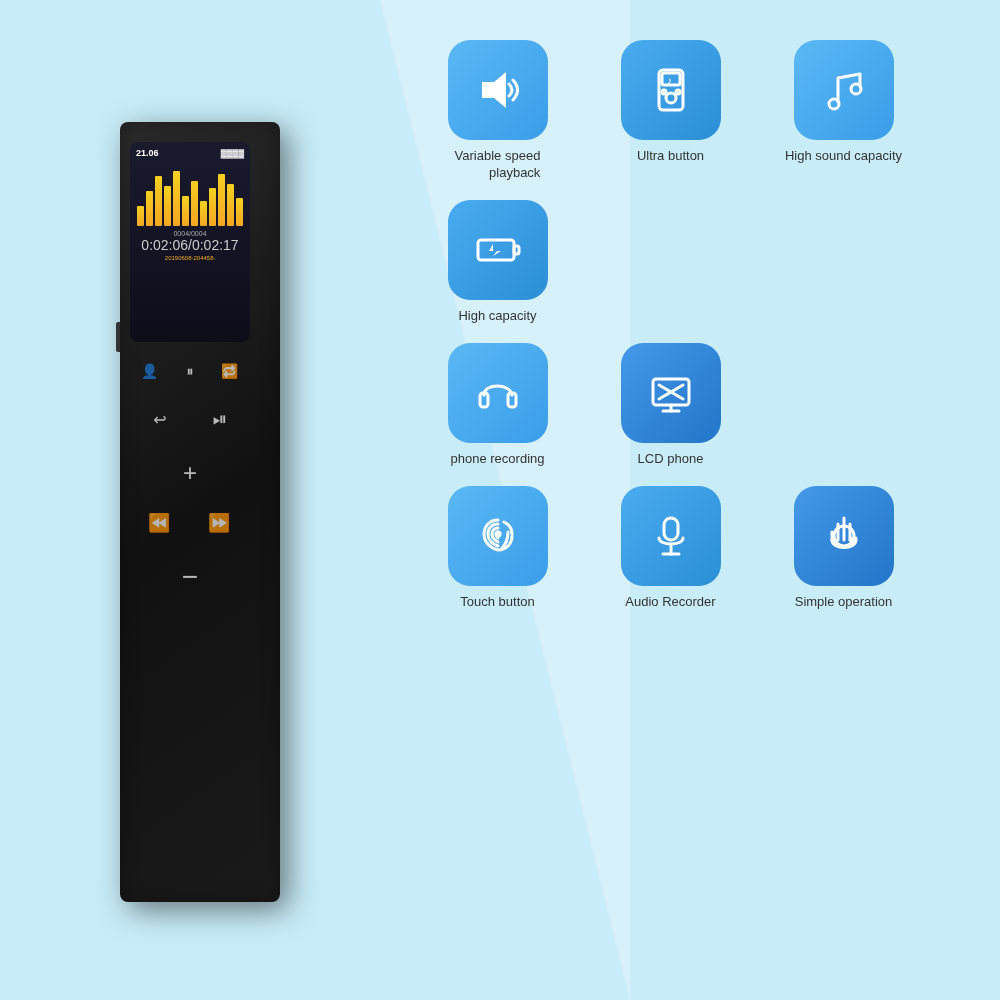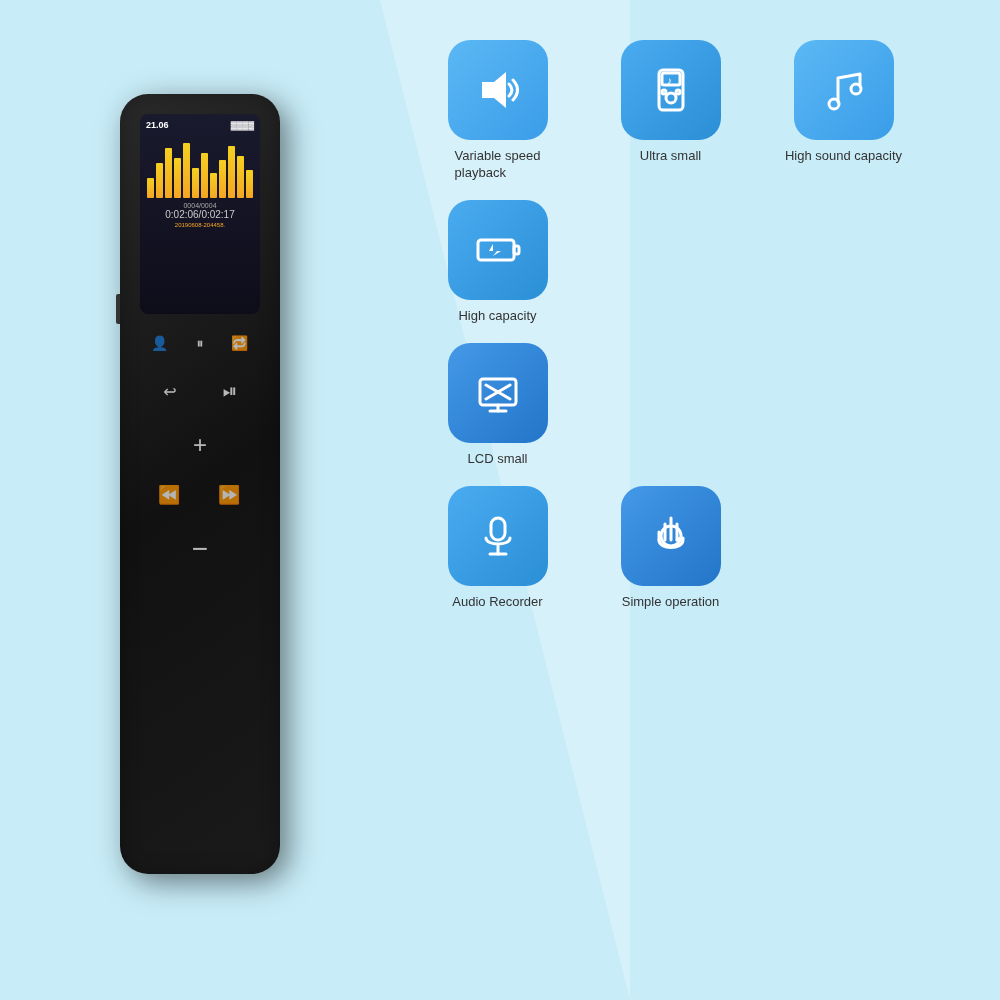--- a/index.html
+++ b/index.html
@@ -32,27 +32,27 @@
       top: 30px;
       width: 320px;
       height: 940px;
       z-index: 10;
     }
 
     .device {
       position: relative;
       width: 160px;
       height: 780px;
-      margin: 64px auto 0;
+      margin: 92px auto 0;
       background: linear-gradient(145deg, #2a2a2a, #111, #1a1a1a);
-      border-radius: 28px;
+      border-radius: 8px;
       box-shadow: 8px 8px 30px rgba(0,0,0,0.5), -2px -2px 10px rgba(255,255,255,0.1), inset 0 0 20px rgba(0,0,0,0.3);
       display: flex;
       flex-direction: column;
-      align-items: center;
+      align-items: flex-start;
       padding: 20px 10px;
     }
 
     
     .device-screen {
       width: 120px;
       height: 200px;
       background: #0a0a0a;
       border-radius: 8px;
       overflow: hidden;
@@ -95,21 +95,21 @@
       background: linear-gradient(to top, #f5a623, #f5d020);
       border-radius: 1px;
     }
     .screen-track {
       color: #aaa;
       font-size: 7px;
       text-align: center;
     }
     .screen-time-display {
       color: #ccc;
-      font-size: 10px;
+      font-size: 14px;
       text-align: center;
     }
     .screen-filename {
       color: #f5a623;
       font-size: 6px;
       text-align: center;
       margin-top: 2px;
     }
 
     
@@ -213,21 +213,21 @@
     }
     .feature-icon-box.blue-mid {
       background: linear-gradient(135deg, #4aabf0, #2b8fd6);
     }
     .feature-icon-box.blue-dark {
       background: linear-gradient(135deg, #4599e8, #2275c8);
     }
     .feature-label {
       font-size: 13px;
       color: #333;
-      text-align: left;
+      text-align: right;
       line-height: 1.3;
     }
 
     
     .icon-svg {
       width: 52px;
       height: 52px;
     }
     .icon-svg path, .icon-svg circle, .icon-svg rect, .icon-svg polyline, .icon-svg line {
       fill: none;
@@ -322,21 +322,21 @@
           <rect x="17" y="9" width="18" height="12" rx="2" fill="#4aabf0" stroke="none"></rect>
 
           <text x="22" y="20" font-size="10" fill="white" font-family="Arial">♪</text>
 
           <circle cx="26" cy="34" r="5" fill="#4aabf0" stroke="none"></circle>
 
           <circle cx="19" cy="28" r="2" fill="#4aabf0" stroke="none"></circle>
           <circle cx="33" cy="28" r="2" fill="#4aabf0" stroke="none"></circle>
         </svg>
       </div>
-      <span class="feature-label">Ultra small</span>
+      <span class="feature-label">Ultra button</span>
     </div>
 
     <div class="feature-item">
       <div class="feature-icon-box blue-light">
         <svg class="icon-svg" viewBox="0 0 52 52">
 
           <path d="M20,38 L20,14 L42,10 L42,22" fill="none" stroke="white" stroke-width="3.5" stroke-linecap="round"></path>
           <circle cx="16" cy="40" r="5" fill="white" stroke="none"></circle>
           <circle cx="38" cy="25" r="5" fill="white" stroke="none"></circle>
         </svg>
@@ -357,40 +357,70 @@
           <polygon points="21,20 17,27 25,27 21,32 29,27 21,27" fill="white" stroke="none"></polygon>
         </svg>
       </div>
       <span class="feature-label">High capacity</span>
     </div>
 
 
   </div>
 
   <div class="features-row">
+    <div class="feature-item">
+      <div class="feature-icon-box blue-light">
+        <svg class="icon-svg" viewBox="0 0 52 52">
+
+          <path d="M12,28 C12,16 38,16 40,28" fill="none" stroke="white" stroke-width="3.5" stroke-linecap="round"></path>
+
+          <rect x="8" y="26" width="8" height="14" rx="3" fill="white" stroke="none"></rect>
+
+          <rect x="36" y="26" width="8" height="14" rx="3" fill="white" stroke="none"></rect>
+        </svg>
+      </div>
+      <span class="feature-label">phone recording</span>
+    </div>
 
 
     <div class="feature-item">
       <div class="feature-icon-box blue-dark">
         <svg class="icon-svg" viewBox="0 0 52 52">
 
           <rect x="8" y="12" width="36" height="26" rx="3" fill="none" stroke="white" stroke-width="3"></rect>
 
           <line x1="26" y1="38" x2="26" y2="44" stroke="white" stroke-width="3" stroke-linecap="round"></line>
           <line x1="18" y1="44" x2="34" y2="44" stroke="white" stroke-width="3" stroke-linecap="round"></line>
 
           <line x1="14" y1="18" x2="38" y2="32" stroke="white" stroke-width="2.5" stroke-linecap="round"></line>
           <line x1="38" y1="18" x2="14" y2="32" stroke="white" stroke-width="2.5" stroke-linecap="round"></line>
         </svg>
       </div>
-      <span class="feature-label">LCD small</span>
+      <span class="feature-label">LCD phone</span>
     </div>
   </div>
 
   <div class="features-row">
+    <div class="feature-item">
+      <div class="feature-icon-box blue-light">
+        <svg class="icon-svg" viewBox="0 0 52 52">
+
+          <path d="M26,10 C18,10 12,16 12,24 C12,32 18,38 26,40 C34,40 40,34 40,26" fill="none" stroke="white" stroke-width="2.5" stroke-linecap="round"></path>
+          <path d="M26,14 C20,14 16,18 16,24 C16,30 20,34 26,36" fill="none" stroke="white" stroke-width="2.5" stroke-linecap="round"></path>
+          <path d="M26,18 C22,18 20,21 20,24 C20,27 22,30 26,32" fill="none" stroke="white" stroke-width="2.5" stroke-linecap="round"></path>
+          <path d="M26,22 C24,22 24,23 24,24 C24,25 24,26 26,28" fill="none" stroke="white" stroke-width="2.5" stroke-linecap="round"></path>
+
+          <circle cx="26" cy="24" r="2" fill="white" stroke="none"></circle>
+
+          <path d="M32,12 C36,14 40,18 40,24" fill="none" stroke="white" stroke-width="2.5" stroke-linecap="round"></path>
+          <path d="M36,22 C36,28 34,34 30,38" fill="none" stroke="white" stroke-width="2.5" stroke-linecap="round"></path>
+        </svg>
+      </div>
+      <span class="feature-label">Touch button</span>
+    </div>
 
     <div class="feature-item">
       <div class="feature-icon-box blue-mid">
         <svg class="icon-svg" viewBox="0 0 52 52">
 
           <rect x="19" y="8" width="14" height="22" rx="7" fill="white" stroke="none"></rect>
 
           <path d="M14,28 C14,36 38,36 38,28" fill="none" stroke="white" stroke-width="3" stroke-linecap="round"></path>
 
           <line x1="26" y1="36" x2="26" y2="44" stroke="white" stroke-width="3" stroke-linecap="round"></line>

